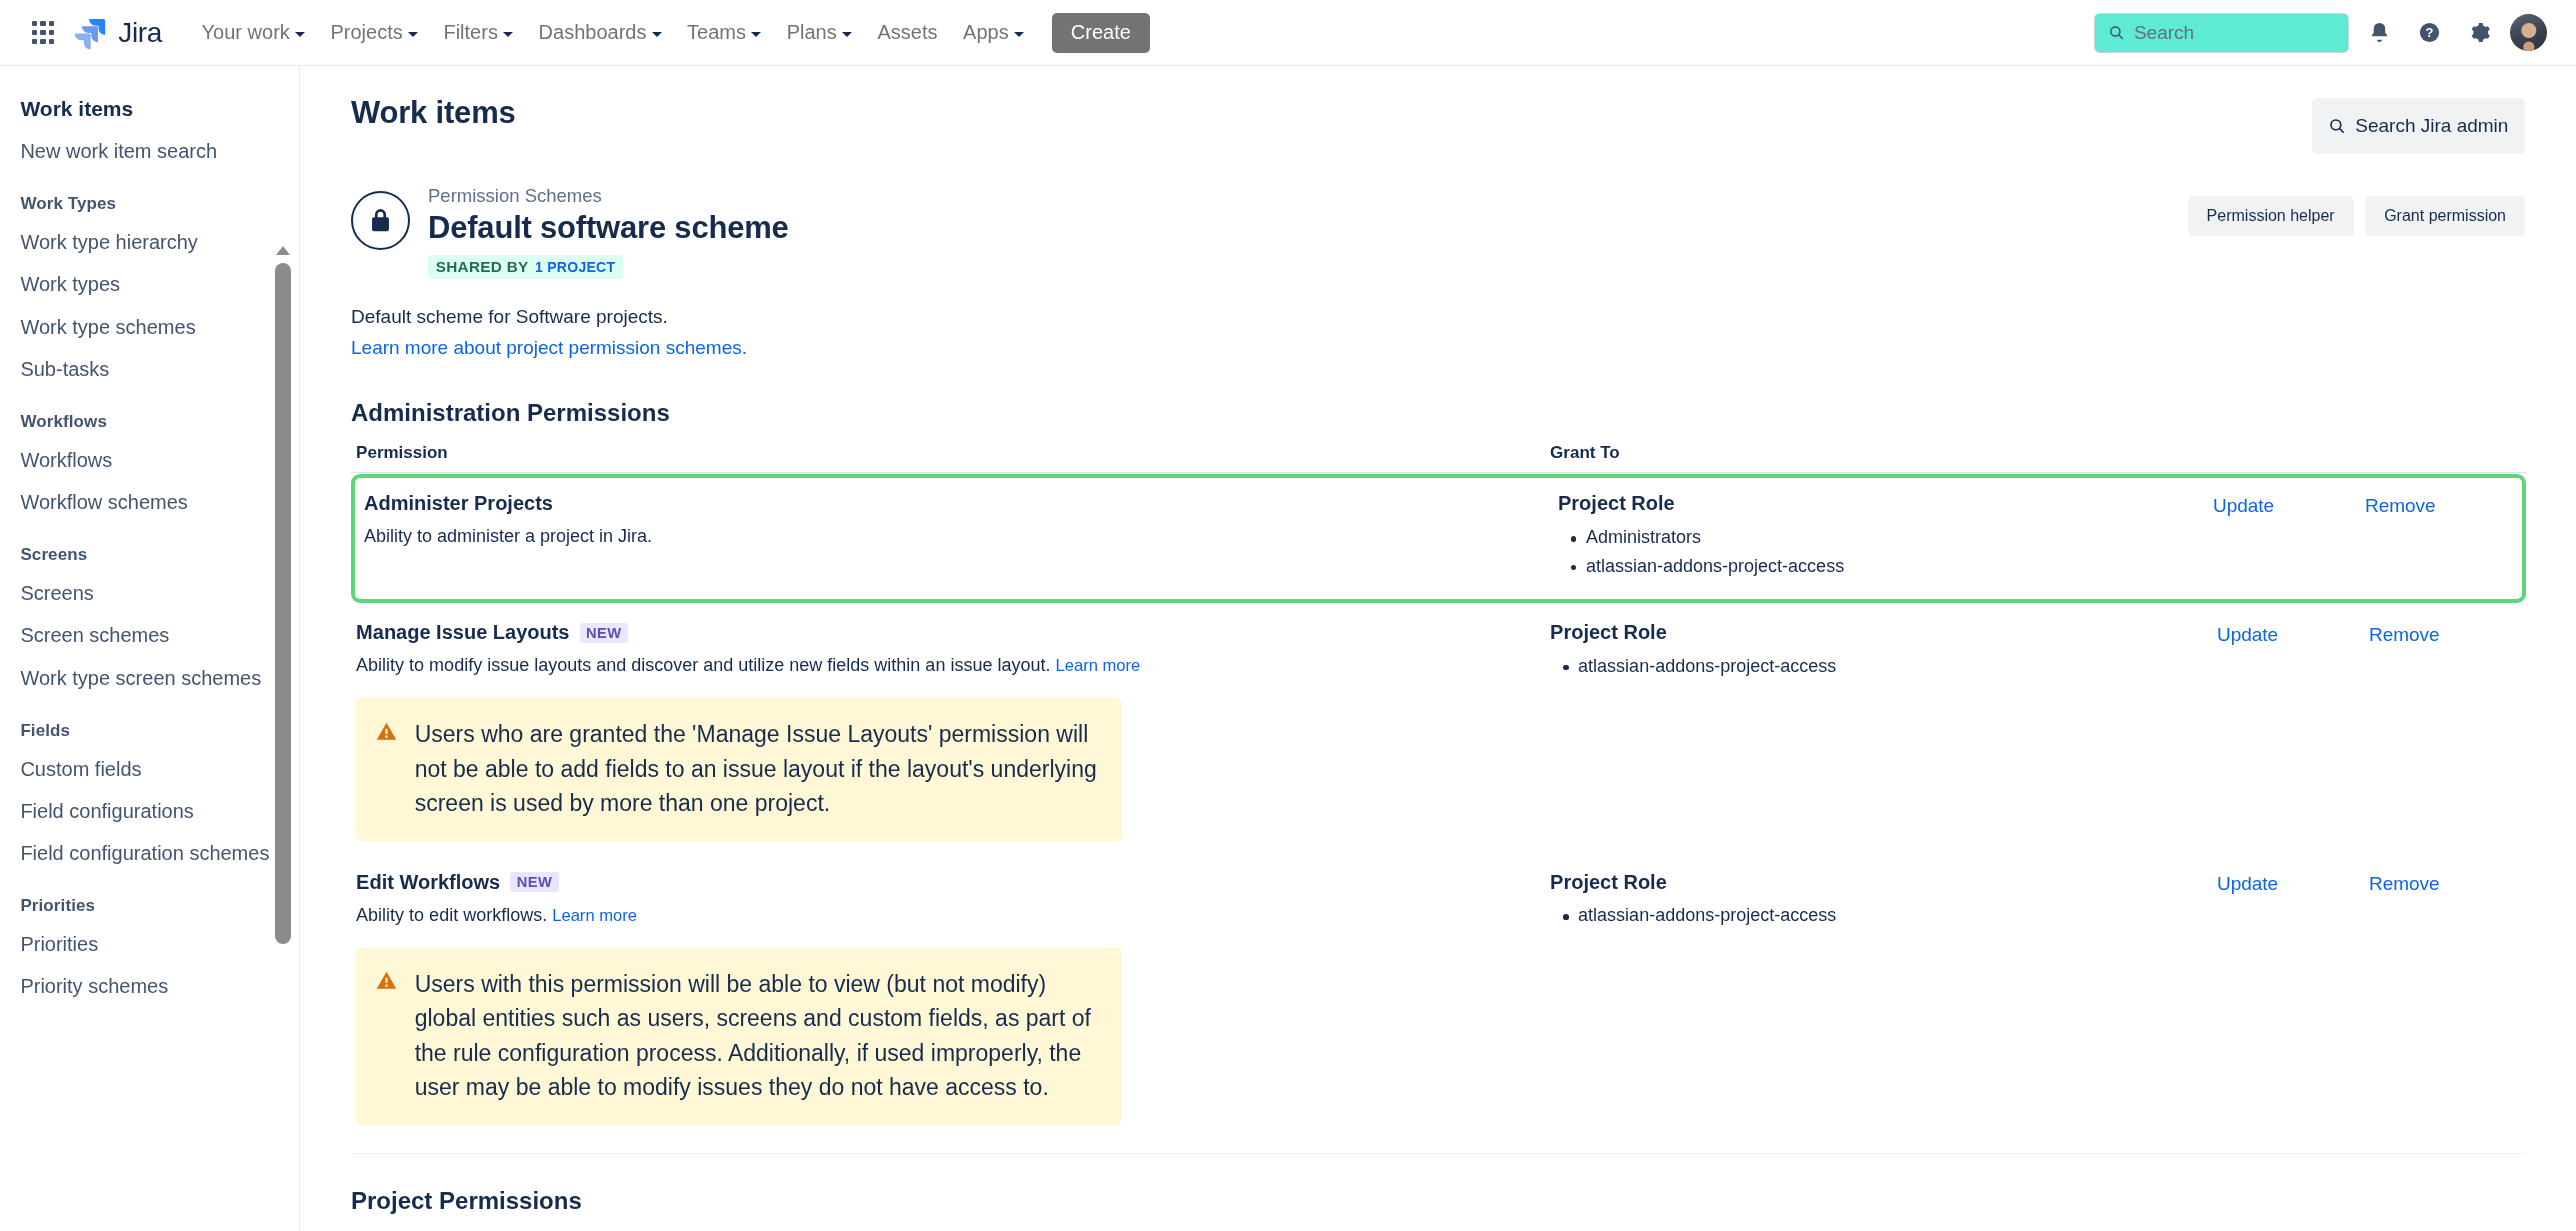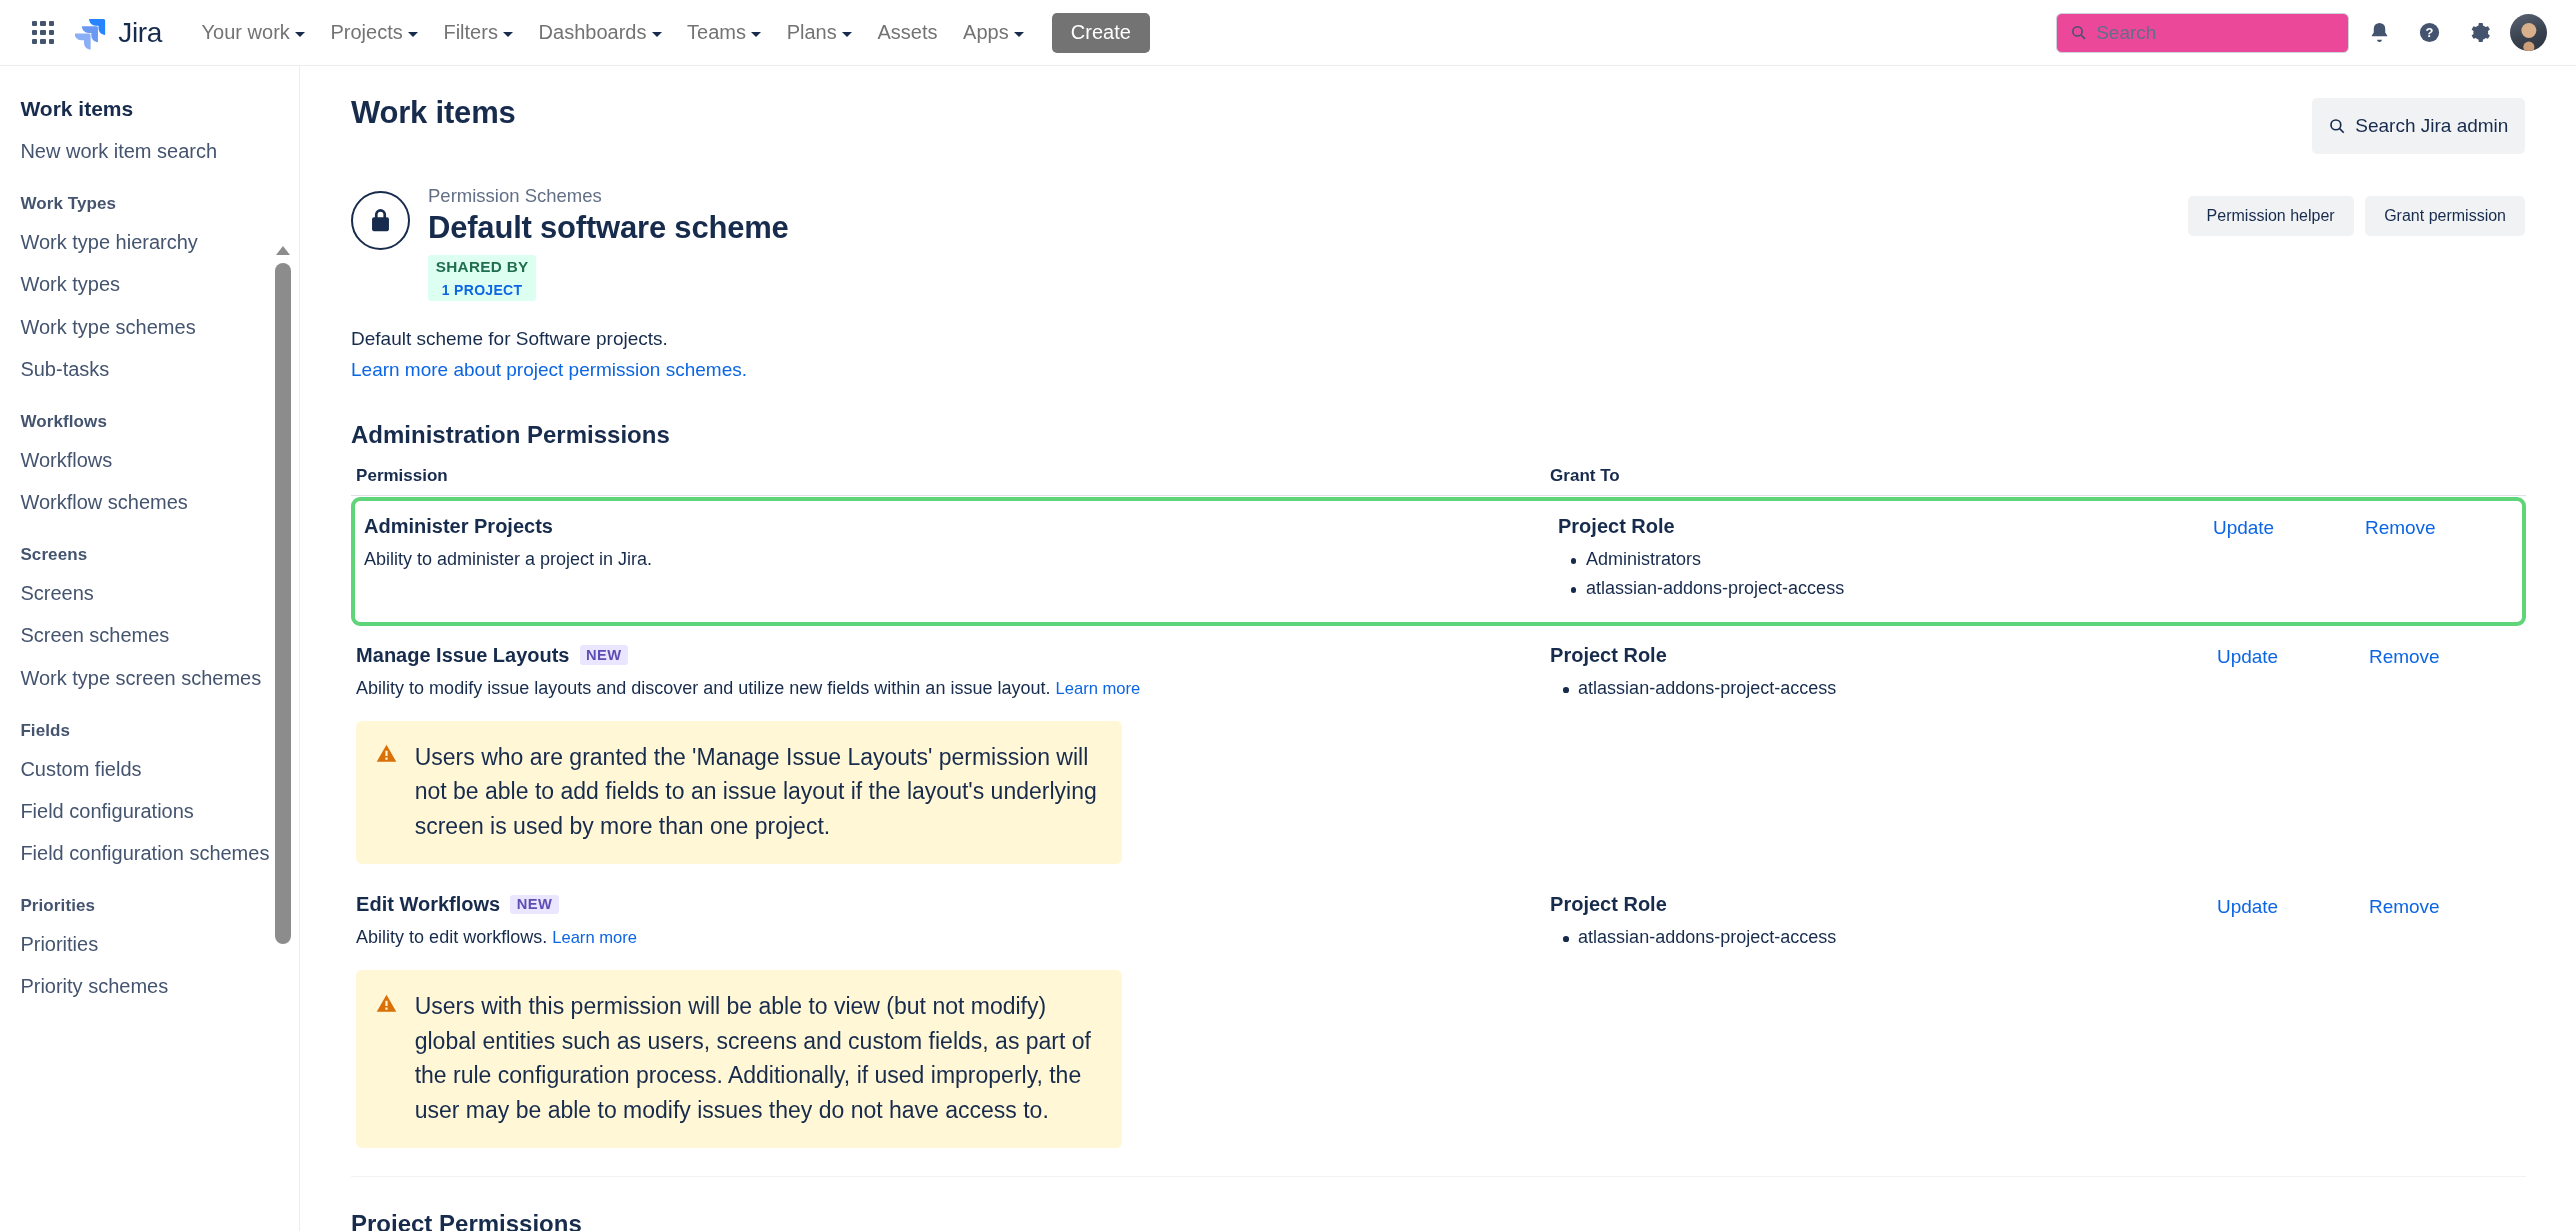--- a/index.html
+++ b/index.html
@@ -44,22 +44,22 @@
 
   .create-btn {
     margin-left: 16.6px; height: 40px; padding: 0 19px;
     background: #737373; color:#fff; border:none; border-radius: 5.1px;
     font-size: 20px; font-family:inherit; cursor:pointer; font-weight:400;
   }
 
   .nav-right { margin-left: auto; display:flex; align-items:center; gap: 10.2px; }
   .searchbox {
     display:flex; align-items:center; gap: 9px;
-    width: 293px; height: 40px; padding: 0 12.8px;
-    border: 1.3px solid #CED4DC; border-radius: 5.7px; background:#ec4899;
+    width: 255px; height: 40px; padding: 0 12.8px;
+    border: 1.3px solid #CED4DC; border-radius: 5.7px; background:#5eead4;
   }
   .searchbox input {
     border:none; outline:none; background:transparent;
     font-family:inherit; font-size:19px; color:#172B4D; width:100%;
   }
   .searchbox input::placeholder { color:#626F86; }
   .icon-btn {
     width: 40px; height: 40px; border-radius: 50%;
     display:flex; align-items:center; justify-content:center; cursor:pointer;
   }
@@ -133,21 +133,21 @@
   .lock-wrap {
     width: 59px; height: 59px; min-width:59px;
     border: 2.6px solid #172B4D; border-radius: 50%;
     display:flex; align-items:center; justify-content:center; margin-top: 6.4px;
   }
   .scheme-meta { margin-left: 18px; }
   .breadcrumb { font-size: 18.5px; color:#626F86; cursor:pointer; }
   .scheme-name { font-size: 31px; font-weight:600; color:#172B4D; margin-top: 3.8px; letter-spacing:-0.2px; }
   .shared-badge {
     display:inline-flex; align-items:center; gap:6.4px; margin-top: 9px;
-    background:#DCFFF1; border-radius:3.2px; padding: 2.6px 7.7px; flex-direction: column;
+    background:#DCFFF1; border-radius:3.2px; padding: 2.6px 7.7px;
   }
   .shared-badge .s1 { font-size:15.3px; font-weight:700; color:#216E4E; letter-spacing:0.3px; }
   .shared-badge .s2 { font-size:14px; font-weight:700; color:#0C66E4; letter-spacing:0.3px; cursor:pointer; }
 
   .head-actions { margin-left:auto; display:flex; gap: 11.5px; margin-top: 11.5px; }
   .btn-neutral {
     height: 40px; padding: 0 19px; border:none; border-radius: 5.1px;
     background:#F1F2F4; color:#172B4D; font-size:16px; font-family:inherit; cursor:pointer;
   }
 

